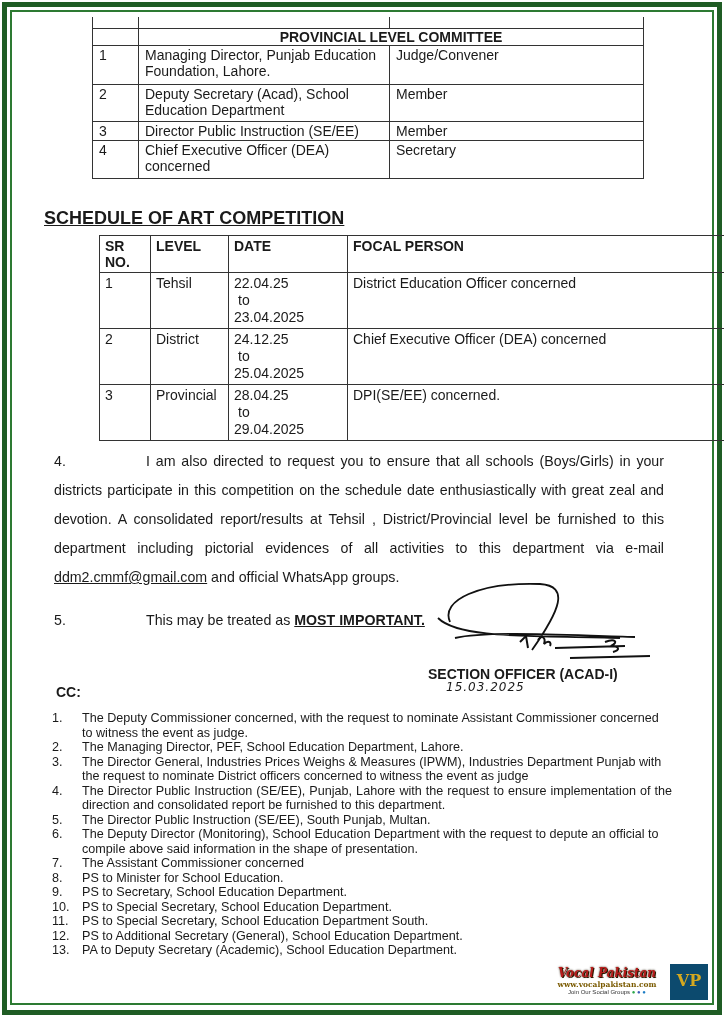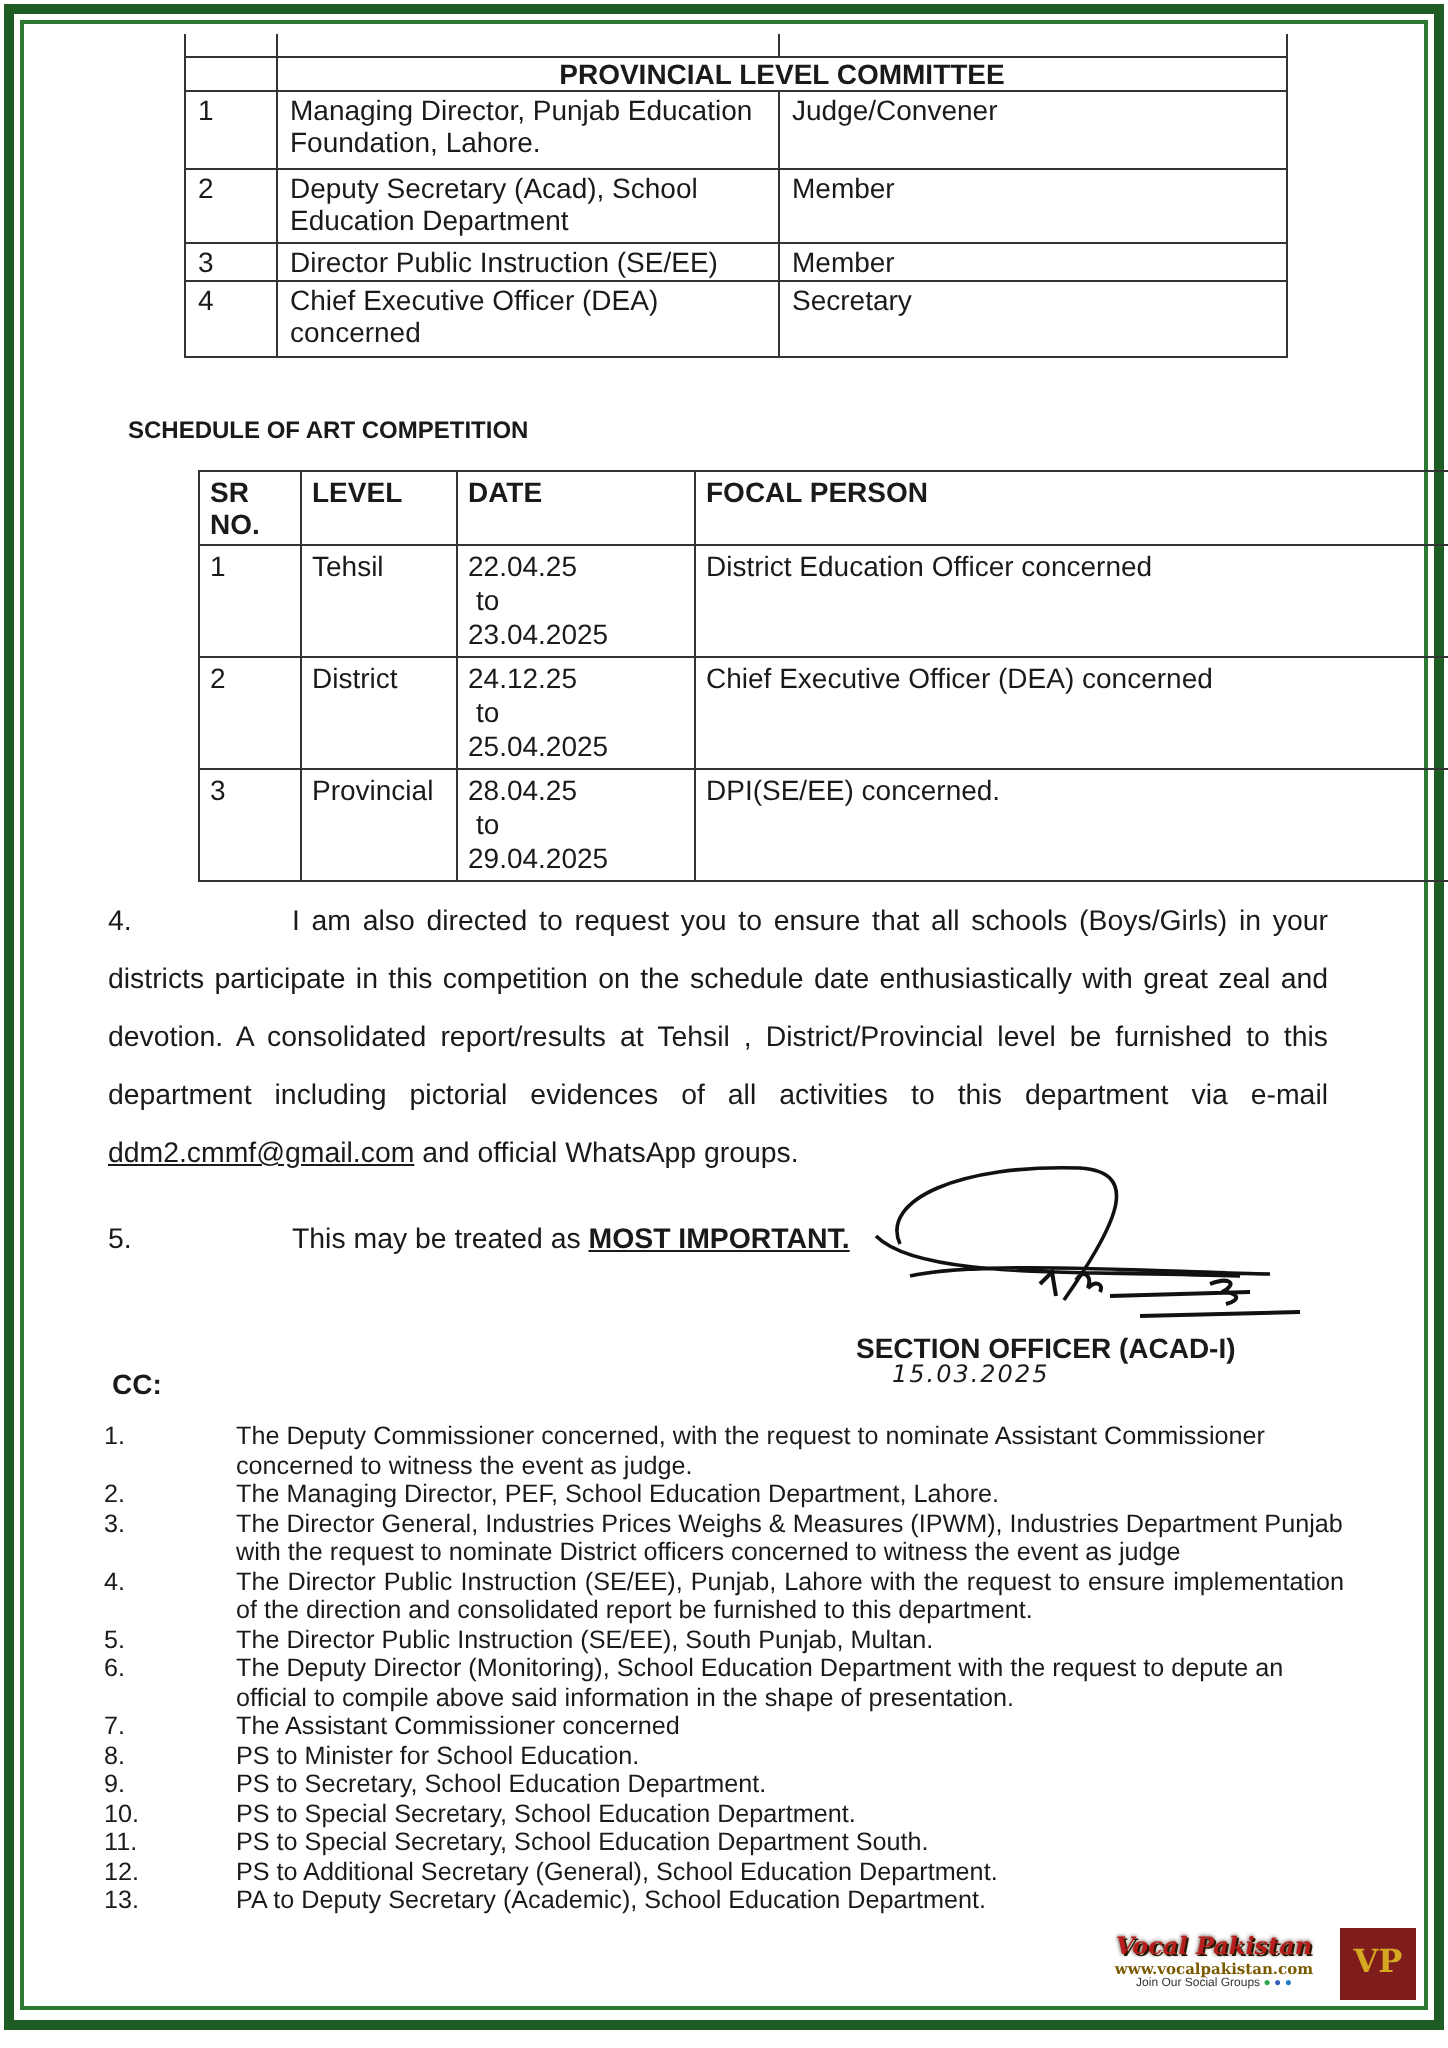--- a/index.html
+++ b/index.html
@@ -17,42 +17,42 @@
     position: absolute; left: 10px; top: 10px; width: 704px; height: 995px;
     box-sizing: border-box; border: 2px solid #2d7a32;
   }
   .abs { position: absolute; }
   table { border-collapse: collapse; font-size: 14px; line-height: 16px; }
   td, th { border: 1.3px solid #333; vertical-align: top; padding: 1px 6px; text-align: left; font-weight: normal; }
   .committee { left: 92px; top: 17px; width: 552px; }
   .committee td.sr { width: 33px; padding-left: 6px; }
   .committee td.desc { width: 238px; margin-left: 21px; }
   .committee th.head { font-weight: bold; text-align: center; font-size: 14px; padding: 0; }
-  .sched-title { left: 64px; top: 208px; font-weight: bold; font-size: 12px; }
+  .sched-title { left: 44px; top: 208px; font-weight: bold; font-size: 18px; text-decoration: underline; }
   .schedule { left: 99px; top: 235px; width: 647px; }
   .schedule th { font-weight: bold; padding: 2px 5px; }
   .schedule td { padding: 2px 5px; line-height: 17px; }
   .schedule .c1 { width: 40px; } .schedule .c2 { width: 67px; } .schedule .c3 { width: 108px; }
   .para { left: 54px; width: 610px; font-size: 14.2px; line-height: 29px; text-align: justify; }
   .para .num { display: inline-block; width: 92px; }
   .email { text-decoration: underline; }
   .bold-u { font-weight: bold; text-decoration: underline; }
   .signoff { left: 428px; top: 666px; font-weight: bold; font-size: 14px; }
   .sigdate { left: 446px; top: 680px; font-family: "DejaVu Sans", sans-serif; font-style: italic; font-size: 12px; letter-spacing: 1px; }
   .cc-label { left: 56px; top: 684px; font-weight: bold; font-size: 14px; }
   .cc-list { left: 52px; top: 711px; width: 620px; font-size: 12.6px; line-height: 14.5px; }
   .cc-item { display: flex; }
   .cc-item .n { width: 30px; flex: none; }
-  .cc-item .t { flex: 1; margin-left: 36px; }
+  .cc-item .t { flex: 1; }
   .logo { left: 548px; top: 964px; width: 160px; height: 40px; }
   .logo-text { position: absolute; left: 0; top: 2px; width: 118px; text-align: center; }
   .logo-name { font-family: "DejaVu Serif", serif; font-style: italic; font-weight: bold; font-size: 12px; color: #b91c1c; text-shadow: 0 0 2px #2a1a00, 1px 1px 0 #2a1a00; }
   .logo-url { font-family: "DejaVu Serif", serif; font-size: 7.5px; font-weight: bold; color: #7a5a00; }
   .logo-join { font-size: 6px; color: #333; }
-  .logo-badge { position: absolute; right: 0; top: 0; width: 38px; height: 36px; background: #7f1d1d; color: #d4a820; font-family: "DejaVu Serif", serif; font-weight: bold; font-size: 16px; text-align: center; line-height: 34px; }
+  .logo-badge { position: absolute; right: 0; top: 0; width: 38px; height: 36px; background: #0c4a6e; color: #d4a820; font-family: "DejaVu Serif", serif; font-weight: bold; font-size: 16px; text-align: center; line-height: 34px; }
   svg.sig { position: absolute; left: 420px; top: 580px; }
 </style>
 </head>
 <body>
 
 <div class="frame-outer"></div>
 <div class="frame-inner"></div>
 
 <table class="abs committee">
   <tbody>

